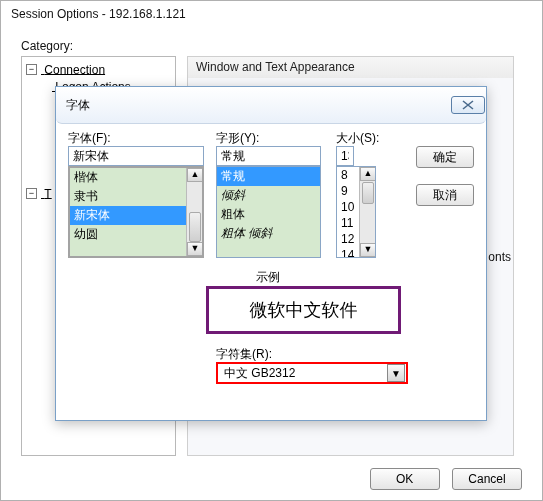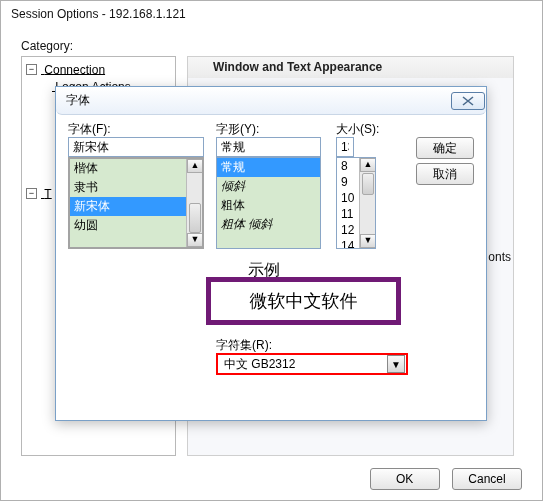--- a/index.html
+++ b/index.html
@@ -8,32 +8,32 @@
   
   .main-window { position:absolute; left:0; top:0; width:543px; height:501px; background:#fff; border:1px solid #b0b0b0; }
   .main-title { padding:6px 10px 8px; font-size:12px; color:#111; }
   .category-label { position:absolute; left:20px; top:38px; font-size:12px; color:#111; }
   .category-box { position:absolute; left:20px; top:55px; width:155px; height:400px; border:1px solid #b8b8b8; background:#fff; font-size:12px; padding:4px 2px; }
   .tree-item { white-space: nowrap; padding:1px 0;text-decoration:underline; }
   .tree-toggle { display:inline-block; width:11px; height:11px; border:1px solid #7a7a7a; background:#fff; text-align:center; line-height:9px; font-size:9px; margin:0 4px 0 2px; vertical-align:middle; }
   .tree-label { vertical-align: middle; }
   .tree-indent { display:inline-block; width:18px; }
 
-  .panel-header { position:absolute; left:186px; top:55px; right:28px; height:36px; background:linear-gradient(#f6f6f6,#e6e6e6); border:1px solid #cfcfcf; font-size:12px; font-weight:bold; padding:3px 25px; color:#222; }
+  .panel-header { position:absolute; left:186px; top:55px; right:28px; height:36px; background:linear-gradient(#f6f6f6,#e6e6e6); border:1px solid #cfcfcf; font-size:12px; font-weight:normal; padding:3px 8px; color:#222; }
   .panel-body { position:absolute; left:186px; top:77px; right:28px; height:378px; border:1px solid #cfcfcf; border-top:none; background:#f7f8fb; }
   .blur { position:absolute; height:10px; border-radius:3px; background:#cfe0f4; filter:blur(1px); }
   .onts-label { position:absolute; right:2px; top:172px; font-size:12px; color:#111; }
 
   .bottom-buttons { position:absolute; right:20px; bottom:10px; }
   .btn { display:inline-block; min-width:70px; height:22px; border:1px solid #8a8a8a; background:linear-gradient(#fdfdfd,#e5e5e5); border-radius:3px; font-size:12px; text-align:center; line-height:20px; margin-left:8px; cursor:pointer; }
   .btn.small { min-width:58px; }
 
   
   .font-dialog { position:absolute; left:55px; top:86px; width:432px; height:335px; background:#fff; border:1px solid #7aa0c7; box-shadow:0 3px 12px rgba(0,0,0,0.25); }
-  .fd-titlebar { height:28px; background:linear-gradient(#ffffff,#eaf1fa); border-bottom:1px solid #c9d6e6; display:flex; align-items:center; justify-content:space-between; padding:0 1px 0 10px;border-radius:6px; }
+  .fd-titlebar { height:37px; background:linear-gradient(#ffffff,#eaf1fa); border-bottom:1px solid #c9d6e6; display:flex; align-items:center; justify-content:space-between; padding:0 1px 0 10px;border-radius:6px; }
   .fd-title { font-size:12px; }
   .close-btn { width:34px; height:18px; border:1px solid #5a7fa8; border-radius:3px; background:linear-gradient(#f9fbfe,#dde9f6); display:flex; align-items:center; justify-content:center; cursor:pointer; }
 
   .fd-body { position:relative; padding:10px 12px 12px; font-size:12px; }
   .col-label { position:absolute; top:6px; font-size:12px; }
   .l-font { left:12px; } .l-style { left:160px; } .l-size { left:280px; }
   .inp { position:absolute; top:22px; height:20px; border:1px solid #8aa6c6; background:#fff; font-size:12px; padding:2px 4px; }
   .i-font { left:12px; width:136px; } .i-style { left:160px; width:105px; } .i-size { left:280px; width:18px; }
 
   .listbox { position:absolute; top:42px; border:1px solid #8aa6c6; background:#d6e9cf; font-size:12px; overflow:hidden; }
@@ -42,24 +42,24 @@
   .lb-size  { left:280px; width:40px;  height:92px; background:#fff; }
   .lb-row { padding:1px 4px; white-space:nowrap; }
   .lb-row.sel { background:#3399ff; color:#fff; }
   .lb-row.bold { font-weight:normal; }
   .lb-row.ital { font-style:italic; }
   .scroll { position:absolute; right:0; top:0; bottom:0; width:16px; background:#e9e9e9; border-left:1px solid #bbb; }
   .sc-btn { position:absolute; left:0; width:16px; height:14px; background:linear-gradient(#fafafa,#d9d9d9); border:1px solid #aaa; text-align:center; line-height:10px; font-size:9px; }
   .thumb  { position:absolute; left:2px; width:12px; background:linear-gradient(#f0f0f0,#cfcfcf); border:1px solid #aaa; border-radius:2px; }
 
   .rbtn { position:absolute; right:12px; width:58px; }
-  .rbtn.ok { top:22px; } .rbtn.cancel { top:48px;margin-left:16px; }
+  .rbtn.ok { top:22px; } .rbtn.cancel { top:60px;margin-left:16px; }
 
-  .sample-label { position:absolute; left:192px; top:145px; font-size:16px; }
-  .sample-box { position:absolute; left:150px; top:162px; width:195px; height:48px; border:5px solid #701a75; display:flex; align-items:center; justify-content:center; font-size:18px; font-family:"SimSun","NSimSun",serif; }
+  .sample-label { position:absolute; left:200px; top:145px; font-size:12px; }
+  .sample-box { position:absolute; left:150px; top:162px; width:195px; height:48px; border:3px solid #701a75; display:flex; align-items:center; justify-content:center; font-size:18px; font-family:"SimSun","NSimSun",serif; }
 
   .charset-label { position:absolute; left:160px; top:222px; font-size:12px; }
   .charset-box { position:absolute; left:160px; top:238px; width:192px; height:22px; border:2px solid #ff0000; display:flex; align-items:center; background:#fff; }
   .charset-val { flex:1; padding:0 6px; font-size:12px; }
   .charset-arrow { width:18px; height:18px; border:1px solid #888; background:linear-gradient(#fafafa,#d8d8d8); margin-right:1px; display:flex; align-items:center; justify-content:center; font-size:10px; }
 </style>
 </head>
 <body>
 
 <div class="main-window">

